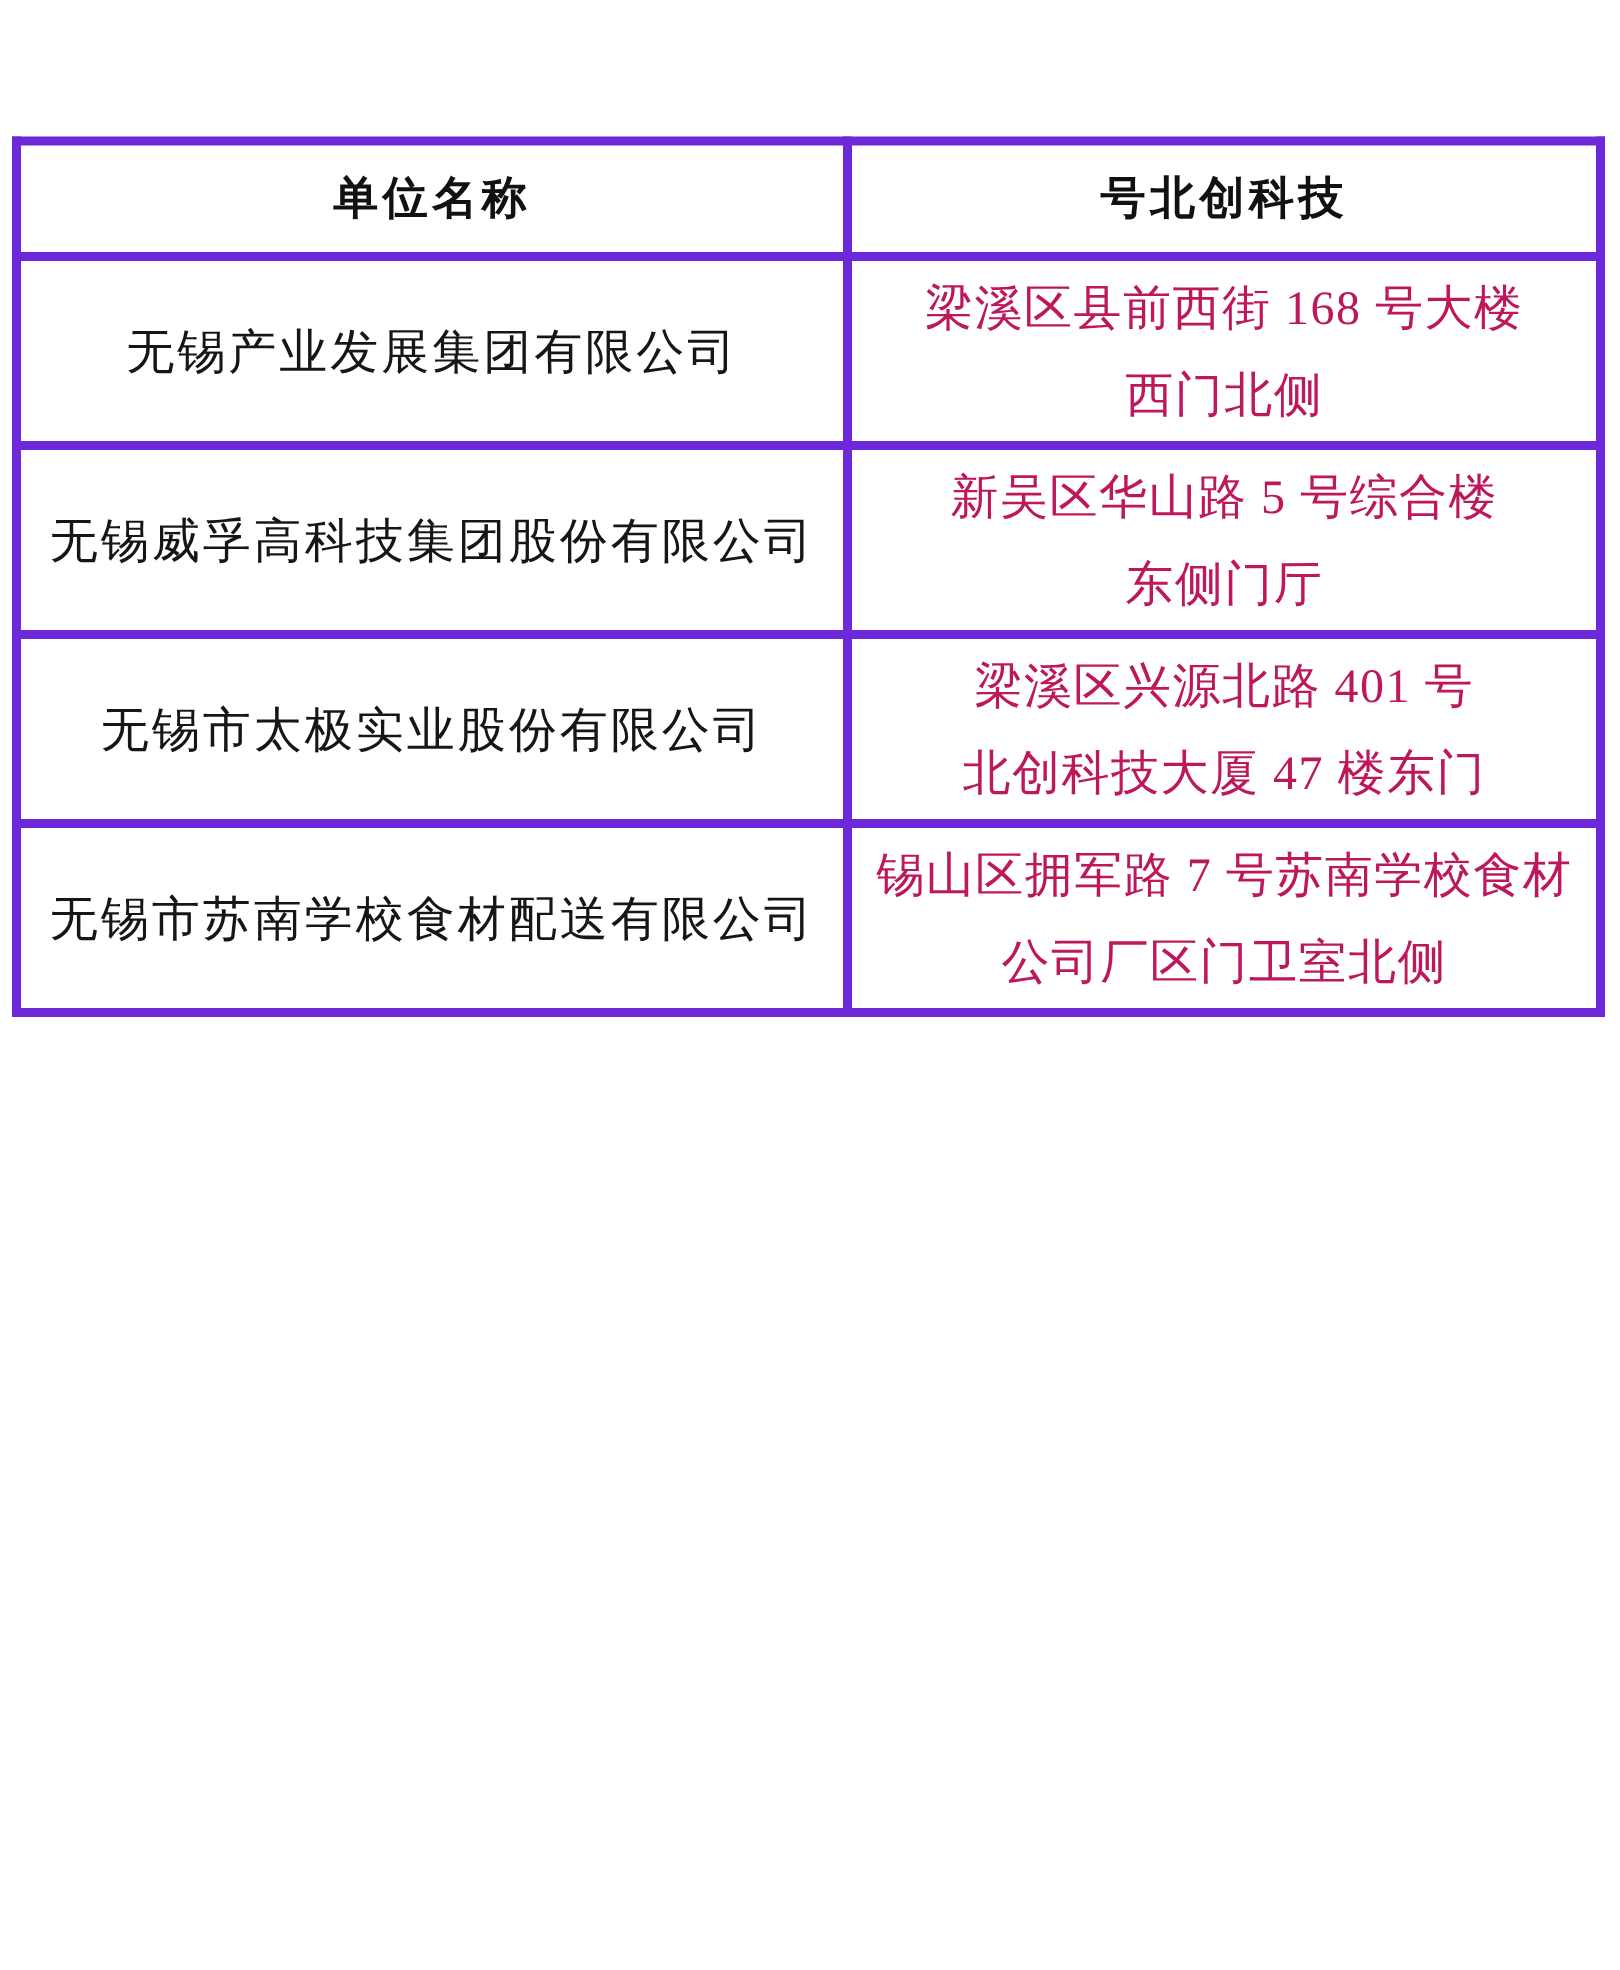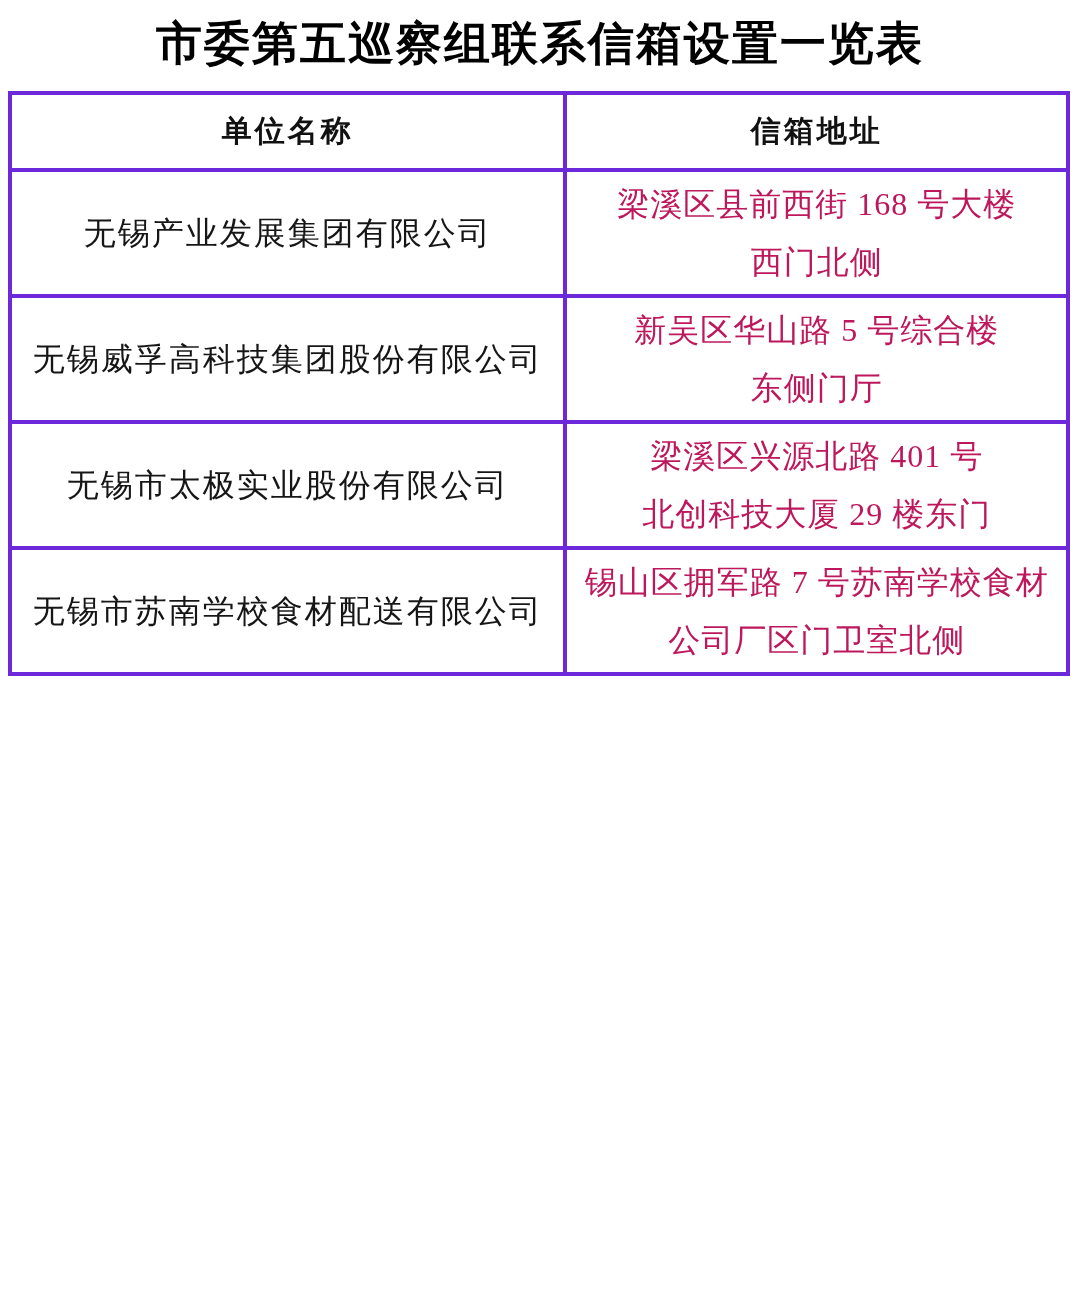--- a/index.html
+++ b/index.html
@@ -33,21 +33,21 @@
   table.mailbox-table {
     position: absolute;
     left: 8px;
     top: 91px;
     width: 1062px;
     border-collapse: collapse;
     table-layout: fixed;
   }
   .mailbox-table th,
   .mailbox-table td {
-    border: 4px solid #6d28d9;
+    border: 6px solid #6d28d9;
     text-align: center;
     vertical-align: middle;
     padding: 0 14px;
     overflow: hidden;
   }
   .mailbox-table col.col-unit   { width: 52.5%; }
   .mailbox-table col.col-addr   { width: 47.5%; }
   .mailbox-table thead tr { height: 77px; }
   .mailbox-table tbody tr { height: 126px; }
   .mailbox-table th {
@@ -68,31 +68,30 @@
     letter-spacing: 1px;
     line-height: 58px;
     white-space: nowrap;
     color: #be185d;
   }
 </style>
 </head>
 <body>
 
 <div class="page">
-  <h1 class="title">市委第五巡察组联系信箱设置一览表</h1>
 
   <table class="mailbox-table">
     <colgroup>
       <col class="col-unit">
       <col class="col-addr">
     </colgroup>
     <thead>
       <tr>
         <th>单位名称</th>
-        <th>信箱地址</th>
+        <th>号北创科技</th>
       </tr>
     </thead>
     <tbody id="table-body">
         <tr>
           <td>
             <div class="unit-name">无锡产业发展集团有限公司</div>
           </td>
           <td>
             <div class="address-line">梁溪区县前西街 168 号大楼</div>
             <div class="address-line">西门北侧</div>
@@ -106,21 +105,21 @@
             <div class="address-line">新吴区华山路 5 号综合楼</div>
             <div class="address-line">东侧门厅</div>
           </td>
         </tr>
         <tr>
           <td>
             <div class="unit-name">无锡市太极实业股份有限公司</div>
           </td>
           <td>
             <div class="address-line">梁溪区兴源北路 401 号</div>
-            <div class="address-line">北创科技大厦 29 楼东门</div>
+            <div class="address-line">北创科技大厦 47 楼东门</div>
           </td>
         </tr>
         <tr>
           <td>
             <div class="unit-name">无锡市苏南学校食材配送有限公司</div>
           </td>
           <td>
             <div class="address-line">锡山区拥军路 7 号苏南学校食材</div>
             <div class="address-line">公司厂区门卫室北侧</div>
           </td>

